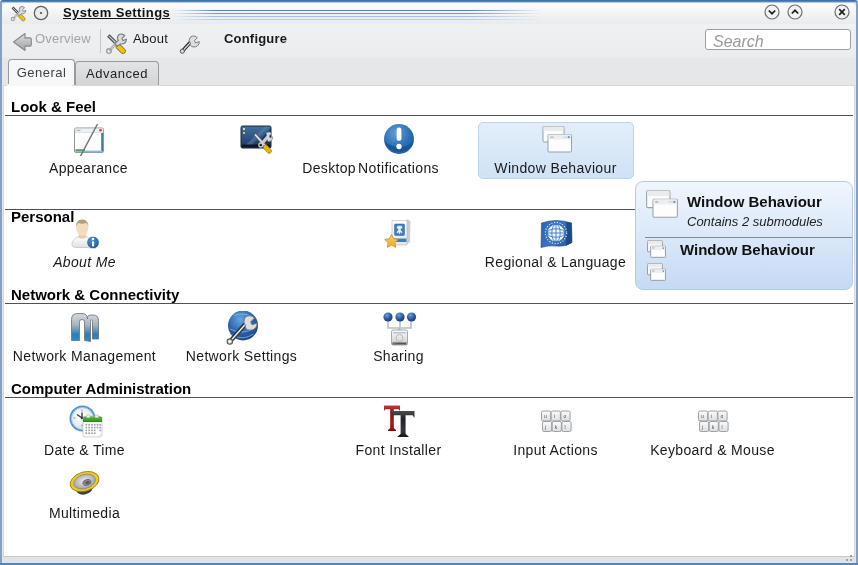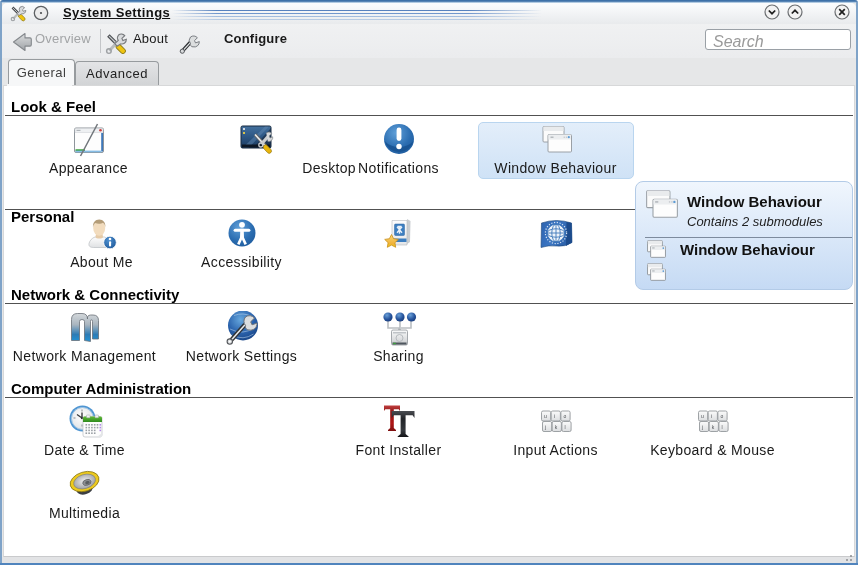--- a/index.html
+++ b/index.html
@@ -213,57 +213,41 @@
  <path d="M3.5 8 h20 v-3.5 a1 1 0 0 0 -1 -1 h-18 a1 1 0 0 0 -1 1 z" fill="#e9ebed"></path>
  <rect x="8" y="11.5" width="23.5" height="17.5" rx="1" fill="#fdfdfd" stroke="#9aa0a6"></rect>
  <path d="M8.5 16.5 h22.5 v-4 a1 1 0 0 0 -1 -1 h-20.5 a1 1 0 0 0 -1 1 z" fill="#eceef0"></path>
  <rect x="10.5" y="13.6" width="3" height="1.2" fill="#a8adb2"></rect>
  <circle cx="28.8" cy="14.2" r="1.1" fill="#5b9bd5"></circle>
  <rect x="23.6" y="13.6" width="1.3" height="1.2" fill="#c0c4c8"></rect>
  <rect x="25.8" y="13.6" width="1.3" height="1.2" fill="#c0c4c8"></rect>
 </svg>
 <div class="lbl">Window Behaviour</div>
       </div>
-<div class="cell" style="left:23px;top:216px;">
+<div class="cell" style="left:6px;top:216px;font-style:italic;">
 <svg width="32" height="32" viewBox="0 0 32 32">
  <defs>
             <linearGradient id="bdy" x1="0" y1="0" x2="0" y2="1">
   <stop offset="0" stop-color="#fdfdfd"></stop>
               <stop offset="1" stop-color="#dfe1e3"></stop>
             </linearGradient>
  <radialGradient id="inf" cx=".4" cy=".35" r=".8">
   <stop offset="0" stop-color="#4c8fd0"></stop>
               <stop offset="1" stop-color="#1b5494"></stop>
             </radialGradient>
           </defs>
  <path d="M7.5 30.5 c-3.5 0 -5 -1.5 -4.5 -4 c.6 -2.8 3 -5.5 6 -6.5 l9.5 0 c3 1 5.4 3.7 6 6.5 c.5 2.5 -1 4 -4.5 4 Z" fill="url(#bdy)" stroke="#b9bdc1" stroke-width=".7"></path>
  <path d="M9.5 20 c0 2 7.5 2 7.5 0 l-.5 -3 l-6.5 0 Z" fill="#e6cba8"></path>
  <ellipse cx="13.2" cy="11" rx="6" ry="7.8" fill="#f2dcbe"></ellipse>
  <path d="M7 10.5 c-.5 -4.8 2.2 -8 6.2 -8 c4 0 6.7 3.2 6.2 8 c-.3 -2.5 -1.2 -3.7 -2.5 -4.7 c-2 1.2 -5.5 1.2 -7.5 .3 c-1.2 1 -2.1 1.9 -2.4 4.4 Z" fill="#b49d79"></path>
  <circle cx="24" cy="25.5" r="6.3" fill="url(#inf)" stroke="#fff" stroke-width=".8"></circle>
  <rect x="23" y="24.2" width="2.1" height="5.3" rx="1" fill="#fff"></rect>
  <circle cx="24" cy="22" r="1.3" fill="#fff"></circle>
 </svg>
 <div class="lbl">About Me</div>
-      </div>
-<div class="cell" style="left:163px;top:216px;">
-<svg width="32" height="32" viewBox="0 0 32 32">
- <defs>
-            <radialGradient id="acc" cx=".4" cy=".3" r=".9">
-  <stop offset="0" stop-color="#5f9fd8"></stop>
-              <stop offset=".55" stop-color="#2a6cb0"></stop>
-              <stop offset="1" stop-color="#1a5495"></stop>
-            </radialGradient>
-          </defs>
- <circle cx="16" cy="16" r="13.5" fill="url(#acc)"></circle>
- <circle cx="16" cy="7.8" r="2.9" fill="#fff"></circle>
- <rect x="7.6" y="11.8" width="16.8" height="3" rx="1.5" fill="#fff"></rect>
- <path d="M14.3 11.8 h3.4 l.3 8.6 l2.9 6.4 l-2.4 1.1 l-2.5 -5.3 l-2.5 5.3 l-2.4 -1.1 l2.9 -6.4 Z" fill="#fff"></path>
-</svg>
-<div class="lbl">Accessibility</div>
       </div>
 <div class="cell" style="left:320px;top:216px;">
 <svg width="34" height="34" viewBox="0 0 34 34">
  <defs>
             <linearGradient id="box" x1="0" y1="0" x2="0" y2="1">
   <stop offset="0" stop-color="#fcfcfd"></stop>
               <stop offset="1" stop-color="#e4e6e8"></stop>
             </linearGradient>
  <linearGradient id="star" x1="0" y1="0" x2="0" y2="1">
   <stop offset="0" stop-color="#fbd772"></stop>
@@ -293,20 +277,21 @@
  <circle cx="16" cy="16" r="8.8" fill="#ffffff" opacity=".92"></circle>
  <g stroke="#4179ba" fill="none" stroke-width=".9">
   <circle cx="16" cy="16" r="8.8"></circle>
   <ellipse cx="16" cy="16" rx="4.2" ry="8.8"></ellipse>
   <ellipse cx="16" cy="16" rx="8.8" ry="4.2"></ellipse>
   <line x1="16" y1="7.2" x2="16" y2="24.8"></line>
   <line x1="7.2" y1="16" x2="24.8" y2="16"></line>
  </g>
  <circle cx="16" cy="16" r="10.6" fill="none" stroke="#dfeaf5" stroke-width="1.2" stroke-dasharray="1.2 1.6" opacity=".95"></circle>
 </svg>
+<div class="lbl">Regional &amp; Language</div>
       </div>
 <div class="cell" style="left:6px;top:310px;">
 <svg width="32" height="32" viewBox="0 0 32 32">
  <defs>
             <linearGradient id="nm" x1="0" y1="0" x2="0" y2="1">
   <stop offset="0" stop-color="#d4d8db"></stop>
               <stop offset=".4" stop-color="#a9b5bf"></stop>
               <stop offset=".75" stop-color="#2e7cb5"></stop>
               <stop offset="1" stop-color="#2193d6"></stop>
             </linearGradient>

